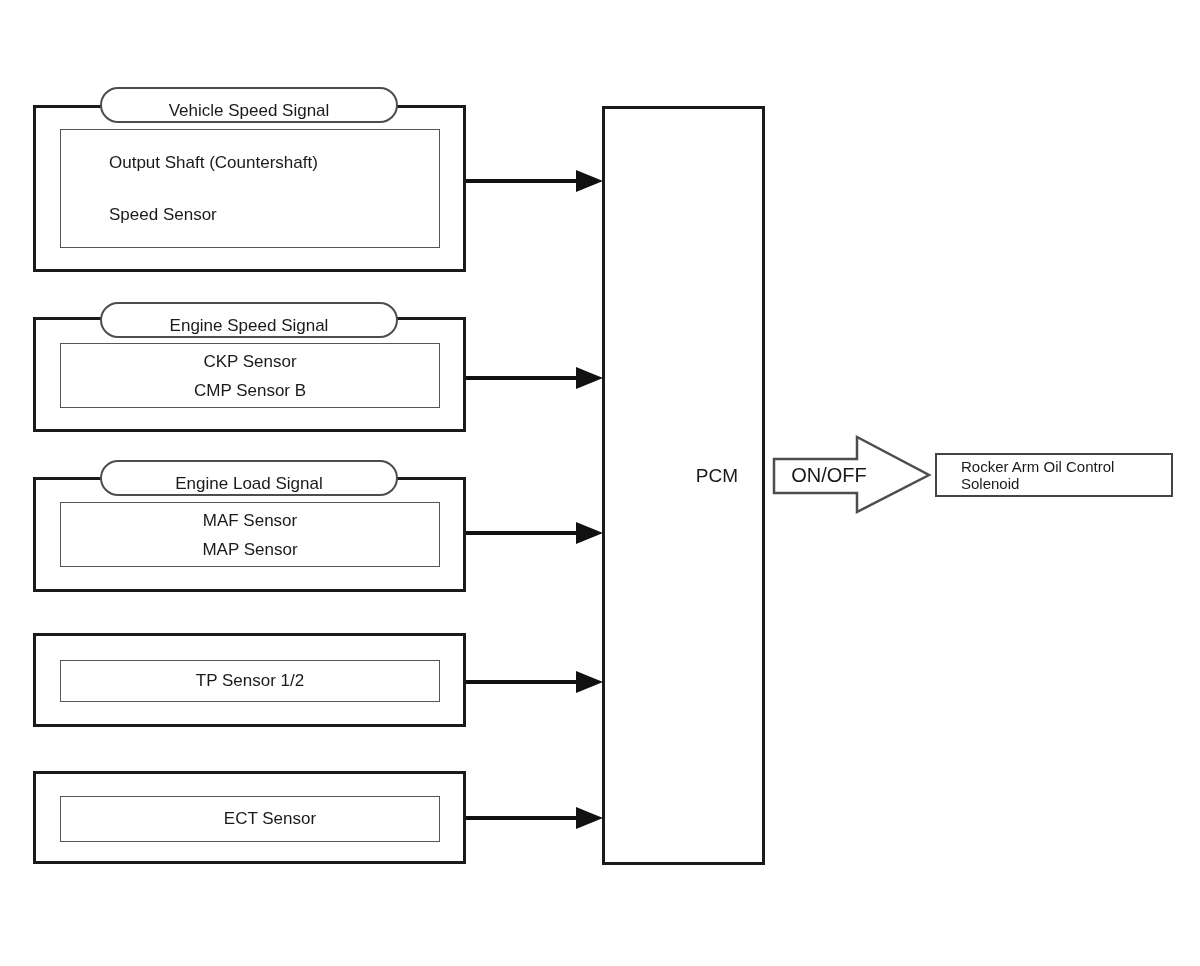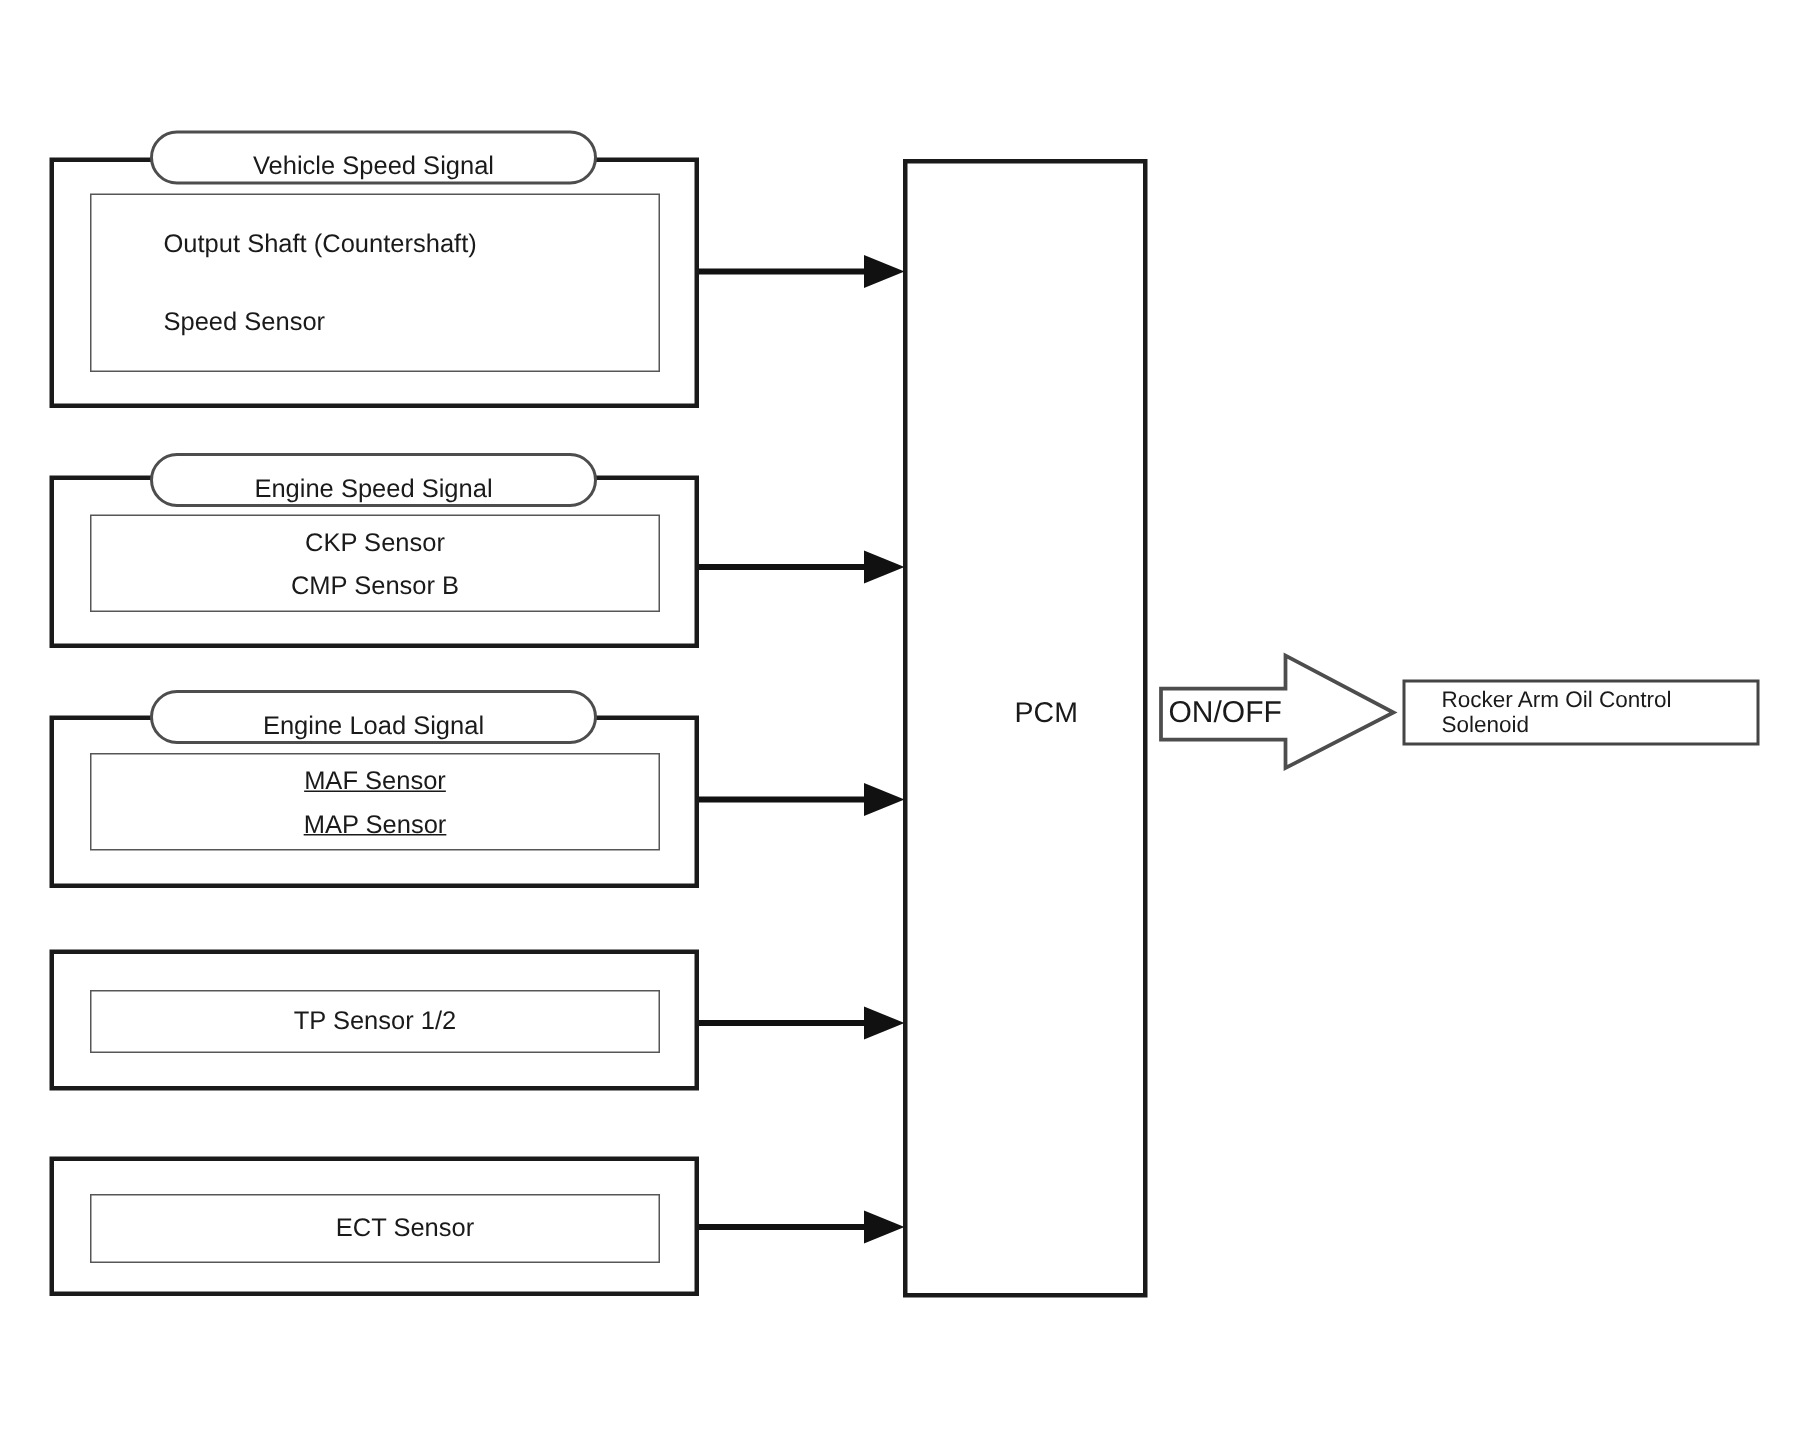--- a/index.html
+++ b/index.html
@@ -44,37 +44,37 @@
     font-size:17px;
     z-index:2;
   }
   .sensor-box.center{align-items:center;text-align:center;}
   .sensor-box.left{align-items:flex-start;text-align:left;padding-left:48px;gap:32px;}
   .sensor-line{line-height:20px;}
   .sensor-line.tall{line-height:29px;text-align:center;}
   
   #g1{top:105px;height:167px;} #g1-pill{top:87px;}  #g1-box{top:129px;height:119px;}
   #g2{top:317px;height:115px;} #g2-pill{top:302px;} #g2-box{top:343px;height:65px;}
-  #g3{top:477px;height:115px;} #g3-pill{top:460px;} #g3-box{top:502px;height:65px;text-decoration:underline;}
+  #g3{top:477px;height:115px;} #g3-pill{top:460px;} #g3-box{top:502px;height:65px;}
   #g4{top:633px;height:94px;}  #g4-pill{top:616px;} #g4-box{top:660px;height:42px;}
   #g5{top:771px;height:93px;}  #g5-pill{top:754px;} #g5-box{top:796px;height:46px;padding-left:40px;}
   
   .pcm-box{
     position:absolute;left:602px;top:106px;width:163px;height:759px;
     border:3px solid var(--ink);
     background:var(--bg);
   }
   .pcm-label{
-    position:absolute;left:616px;top:465px;width:163px;
-    text-align:center;font-size:19px;
+    position:absolute;left:575px;top:465px;width:163px;
+    text-align:right;font-size:19px;
   }
   
   .onoff-label{
     position:absolute;left:779px;top:463px;width:100px;
-    text-align:left;font-size:20px;line-height:24px;
+    text-align:center;font-size:20px;line-height:24px;
     z-index:3;
   }
   .solenoid-box{
     position:absolute;left:935px;top:453px;width:238px;height:44px;
     border:2px solid #454545;
     background:var(--bg);
     display:flex;align-items:center;
     padding-left:24px;
     font-size:15px;
   }

